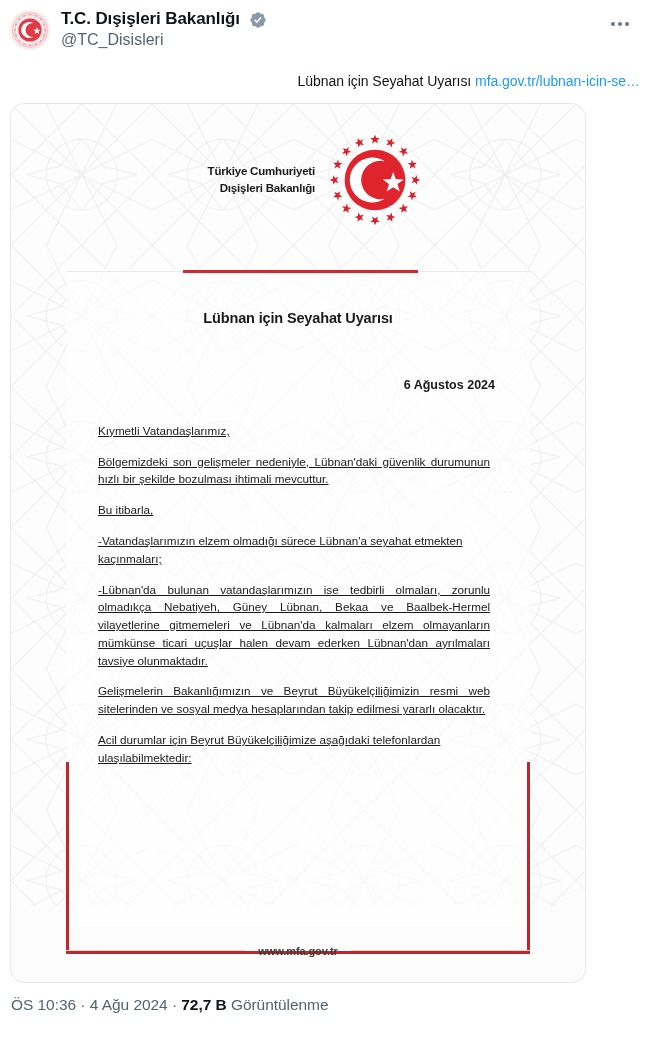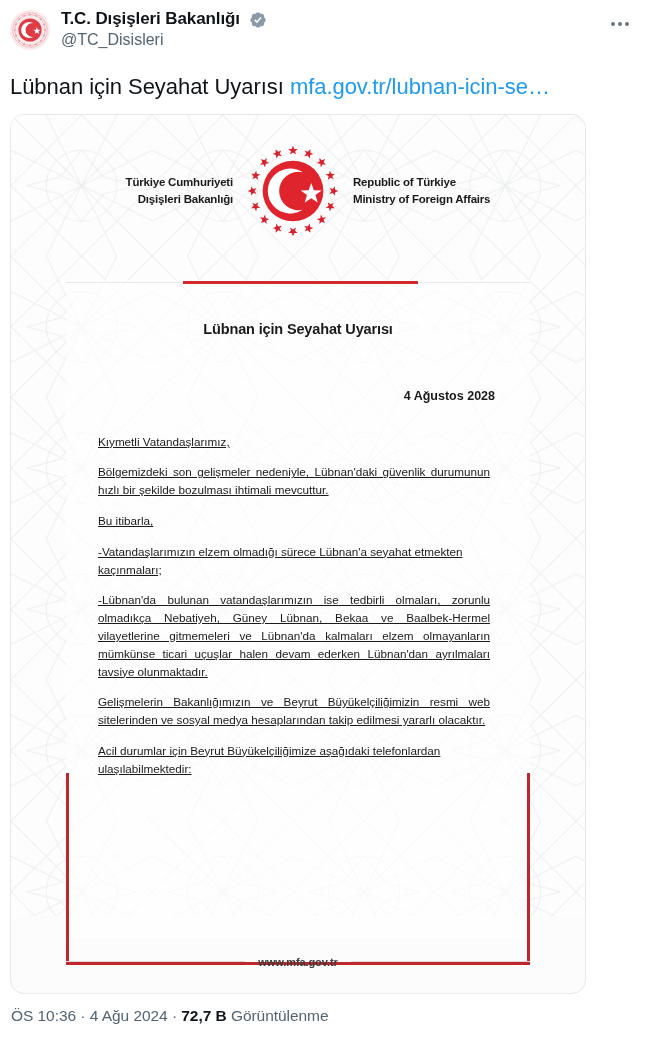--- a/index.html
+++ b/index.html
@@ -66,25 +66,26 @@
     display: flex; align-items: center; justify-content: center;
     gap: 3px;
   }
   .more-btn i {
     width: 4px; height: 4px; border-radius: 50%;
     background: #6b7680; display: block;
   }
 
   
   .tw-text {
-    font-size: 22px;
+    font-size: 14px;
     color: #0f1419;
     line-height: 1.35;
     padding: 12px 0 12px 0;
     letter-spacing: -0.05px;
+    text-align: right;
   }
   .tw-link { color: #1d9bf0; text-decoration: none; }
 
   
   .media-card {
     position: relative;
     width: 576px;
     height: 880px;
     border: 1px solid #e6e8ea;
     border-radius: 14px;
@@ -384,35 +385,31 @@
                     <path d="M0 -5.2 L1.5 -1.6 L5.2 -1.6 L2.2 0.7 L3.3 4.4 L0 2.1 L-3.3 4.4 L-2.2 0.7 L-5.2 -1.6 L-1.5 -1.6 Z"></path>
                   </g>
                 </g>
             </g>
           </g>
           <circle cx="50" cy="50" r="33" fill="#e0242e"></circle>
           <path d="M60.5 29.5a21 21 0 1 0 0 41 24.5 24.5 0 1 1 0-41z" fill="#ffffff"></path>
           <path d="M69.8 41.2 L72.7 49.2 L81.2 49.35 L74.4 54.4 L76.9 62.6 L69.8 57.8 L62.7 62.6 L65.2 54.4 L58.4 49.35 L66.9 49.2 Z" fill="#ffffff"></path>
         </svg>
 
-        <div class="logo-txt right">
-          <div>Republic of Türkiye</div>
-          <div>Ministry of Foreign Affairs</div>
-        </div>
       </div>
 
       <div class="panel"></div>
 
       <div class="rule-wrap">
         <div class="rule-thin"></div>
         <div class="rule-thick"></div>
       </div>
 
       <div class="doc-title">Lübnan için Seyahat Uyarısı</div>
-      <div class="doc-date">4 Ağustos 2028</div>
+      <div class="doc-date">6 Ağustos 2024</div>
 
       <div class="doc-body">
         <p class="nojust">Kıymetli Vatandaşlarımız,</p>
         <p>Bölgemizdeki son gelişmeler nedeniyle, Lübnan'daki güvenlik durumunun hızlı bir şekilde bozulması ihtimali mevcuttur.</p>
         <p class="nojust">Bu itibarla,</p>
         <p class="nojust">-Vatandaşlarımızın elzem olmadığı sürece Lübnan'a seyahat etmekten kaçınmaları;</p>
         <p>-Lübnan'da bulunan vatandaşlarımızın ise tedbirli olmaları, zorunlu olmadıkça Nebatiyeh, Güney Lübnan, Bekaa ve Baalbek-Hermel vilayetlerine gitmemeleri ve Lübnan'da kalmaları elzem olmayanların mümkünse ticari uçuşlar halen devam ederken Lübnan'dan ayrılmaları tavsiye olunmaktadır.</p>
         <p>Gelişmelerin Bakanlığımızın ve Beyrut Büyükelçiliğimizin resmi web sitelerinden ve sosyal medya hesaplarından takip edilmesi yararlı olacaktır.</p>
         <p class="nojust">Acil durumlar için Beyrut Büyükelçiliğimize aşağıdaki telefonlardan ulaşılabilmektedir:</p>
       </div>

